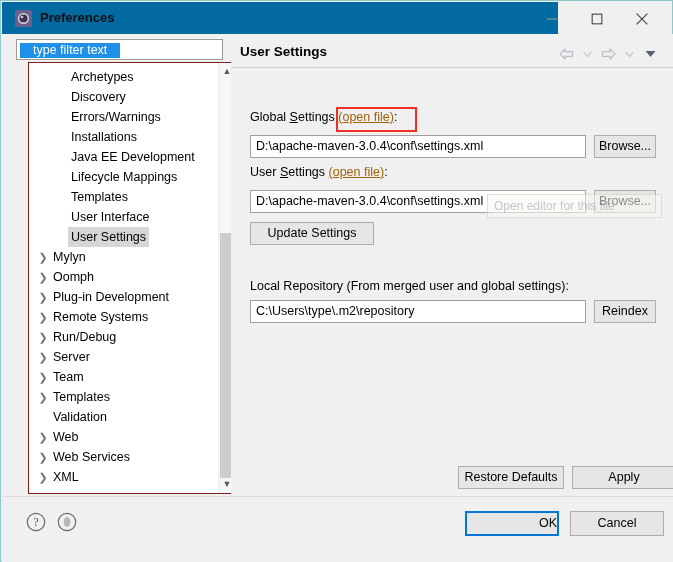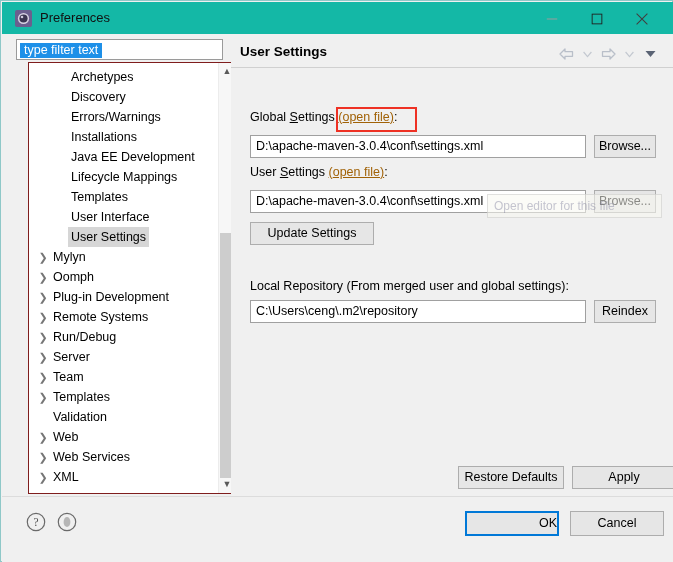--- a/index.html
+++ b/index.html
@@ -23,23 +23,24 @@
     width: 673px; height: 562px;
     box-sizing: border-box;
     border: 1px solid #8fc8c8;
     background: #f0f0f0;
   }
 
   
   #titlebar {
     position: absolute;
     left: 1px; top: 1px;
-    width: 671px; height: 32px;
-    background: #14b8a6;
-    box-sizing: border-box;
+    width: 556px; height: 32px;
+    background: #0369a1;
+    box-sizing: border-box;
+    font-weight: bold;
   }
   #app-icon {
     position: absolute;
     left: 13px; top: 8px;
     width: 17px; height: 17px;
   }
   #title-text {
     position: absolute;
     left: 38px; top: 8px;
     font-size: 13px;
@@ -73,21 +74,21 @@
     box-sizing: border-box;
     background: #ffffff;
     border: 1px solid #9a9a9a;
   }
   #filter-text {
     position: absolute;
     left: 3px; top: 3px;
     background: #1e90e8;
     color: #ffffff;
     font-size: 12.5px;
-    padding: 0 4px;
+    padding: 0 13px;
     line-height: 15px;
     white-space: nowrap;
   }
 
   
   #tree-panel {
     position: absolute;
     left: 14px; top: 28px;
     width: 207px; height: 432px;
     box-sizing: border-box;
@@ -456,21 +457,21 @@
 
       <div class="field-label" style="left:19px; top:131px;">
         <span>User </span><u>S</u><span>ettings </span><span class="linktext">(<span>open file</span>)</span><span>:</span>
       </div>
       <div class="textfield" style="left:19px; top:156px; width:336px;">D:\apache-maven-3.0.4\conf\settings.xml</div>
       <div class="pushbtn" style="left:363px; top:156px; width:62px;">Browse...</div>
 
       <div class="pushbtn" style="left:19px; top:188px; width:124px;">Update Settings</div>
 
       <div class="field-label" style="left:19px; top:245px;">Local Repository (From merged user and global settings):</div>
-      <div class="textfield" style="left:19px; top:266px; width:336px;">C:\Users\ceng\.m2\repository</div>
+      <div class="textfield" style="left:19px; top:266px; width:336px;">C:\Users\type\.m2\repository</div>
       <div class="pushbtn" style="left:363px; top:266px; width:62px;">Reindex</div>
 
       <div class="pushbtn" style="left:227px; top:432px; width:106px;">Restore Defaults</div>
       <div class="pushbtn" style="left:341px; top:432px; width:104px;">Apply</div>
     </div>
 
     <div id="tooltip">Open editor for this file</div>
 
     <div id="annot-box"></div>
   </div>

